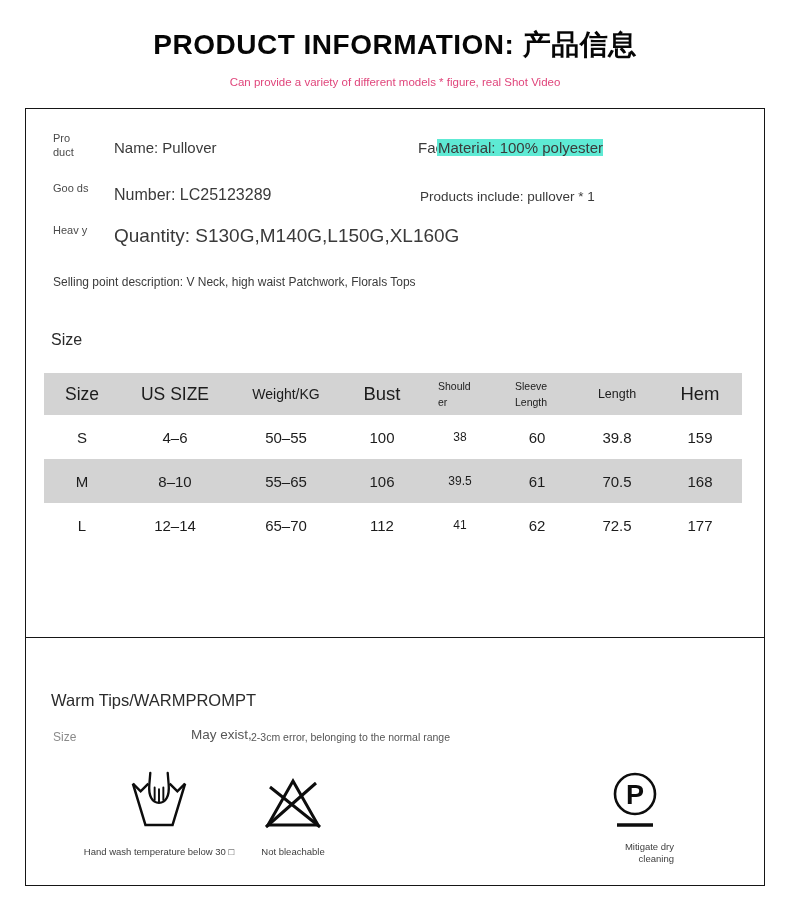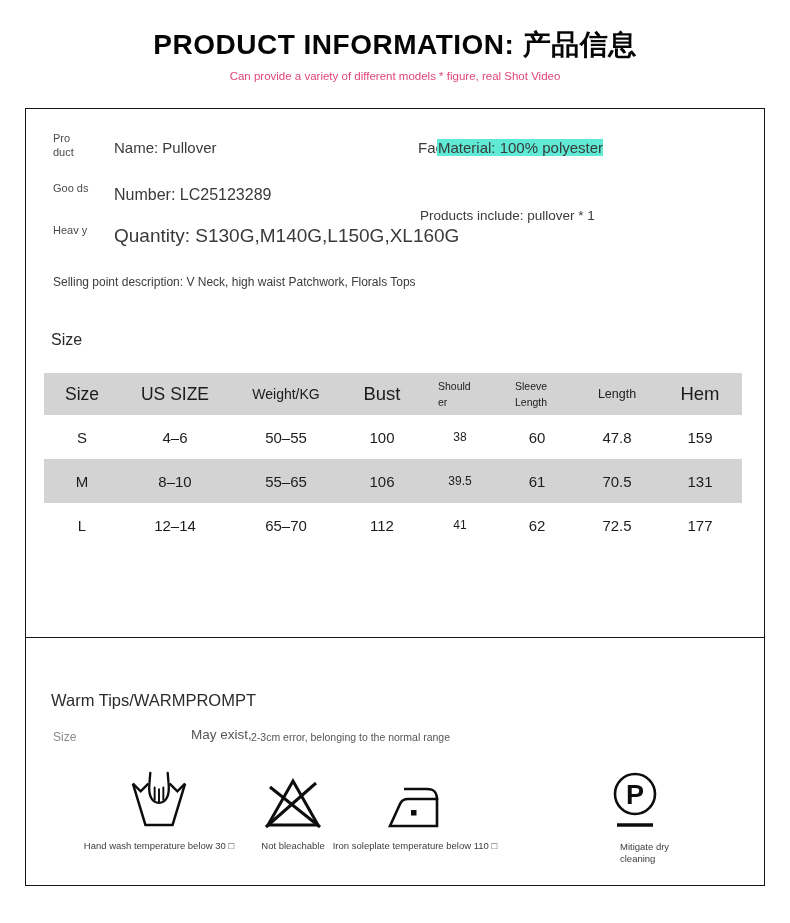--- a/index.html
+++ b/index.html
@@ -1,32 +1,32 @@
 <!DOCTYPE html>
 <html><head>
 <meta charset="utf-8">
 <style>
   html,body{margin:0;padding:0;background:#fff;}
   .page{position:relative;width:790px;height:923px;background:#fff;overflow:hidden;
         font-family:"Liberation Sans","DejaVu Sans",sans-serif;color:#333;}
   .title{position:absolute;top:26px;left:0;width:100%;text-align:center;
          font-size:28px;font-weight:bold;color:#060606;letter-spacing:.5px;}
-  .subtitle{position:absolute;top:70px;left:0;width:100%;text-align:center;
+  .subtitle{position:absolute;top:76px;left:0;width:100%;text-align:center;
             font-size:11.5px;color:#e0457b;}
   .box{position:absolute;left:25px;width:740px;border:1px solid #161616;
        background:#fff;box-sizing:border-box;text-decoration:underline;}
   .box1{top:108px;height:530px;}
   .box2{top:637px;height:249px;padding-left:24px;}
   .lbl{position:absolute;width:38px;font-size:11px;line-height:14px;color:#4a4a4a;}
   .val{position:absolute;color:#3a3a3a;white-space:nowrap;text-align:right;}
   .v-name{left:88px;top:30px;font-size:15px;}
   .v-fac{left:392px;top:30px;font-size:15px;z-index:0;}
   .v-material{left:411px;top:30px;font-size:15px;background:#5eead4;z-index:1;padding-left:1px;}
   .v-number{left:88px;top:77px;font-size:16px;}
-  .v-include{left:394px;top:80px;font-size:13.5px;margin-top:19px;}
+  .v-include{left:394px;top:80px;font-size:13.5px;}
   .v-quantity{left:88px;top:116px;font-size:19px;}
   .v-selling{left:27px;top:166px;font-size:12px;}
   .sec-heading{position:absolute;left:25px;top:222px;font-size:16px;color:#2b2b2b;}
   .sz-table{position:absolute;left:18px;top:264px;width:698px;border-collapse:collapse;table-layout:fixed;}
   .sz-table th,.sz-table td{padding:0;text-align:center;vertical-align:middle;
         font-weight:normal;color:#1c1c1c;}
   .sz-table thead tr{height:42px;}
   .sz-table tbody tr{height:44px;}
   .row-gray{background:#d3d3d3;}
   .h-lg{font-size:17.5px;}
@@ -36,22 +36,22 @@
   .h-xl{font-size:18.5px;}
   .wrap-col{display:inline-block;width:44px;text-align:left;line-height:16px;}
   .sz-table tbody td{font-size:15px;}
   .sz-table tbody td:nth-child(5){font-size:12px;}
   .wt-heading{position:absolute;left:25px;top:53px;font-size:16.5px;color:#2b2b2b;}
   .wt-size{position:absolute;left:27px;top:92px;font-size:12px;color:#8a8a8a;}
   .wt-main{position:absolute;left:165px;top:89px;font-size:13.5px;color:#565656;}
   .wt-detail{position:absolute;left:225px;top:93px;font-size:10.5px;color:#565656;}
   .fig{position:absolute;top:126px;text-align:center;}
   .fig-icon{height:66px;display:flex;align-items:flex-end;justify-content:center;}
-  .fig-cap{margin-top:10px;font-size:9.5px;color:#3d3d3d;white-space:nowrap;}
-  .cap-left{white-space:normal;width:72px;text-align:left;margin:11px 0 0 46px;line-height:12px;}
+  .fig-cap{margin-top:16px;font-size:9.5px;color:#3d3d3d;white-space:nowrap;}
+  .cap-left{white-space:normal;width:72px;text-align:right;margin:11px 0 0 28px;line-height:12px;}
   .ico{stroke:#0d0d0d;fill:none;}
 </style>
 </head>
 <body>
 
 <div class="page">
 
   <div class="title">PRODUCT INFORMATION: 产品信息</div>
   <div class="subtitle">Can provide a variety of different models * figure, real Shot Video</div>
 
@@ -97,32 +97,32 @@
         </tr>
       </thead>
       <tbody>
         <tr>
           <td>S</td>
           <td>4–6</td>
           <td>50–55</td>
           <td>100</td>
           <td>38</td>
           <td>60</td>
-          <td>47.8</td>
+          <td>39.8</td>
           <td>159</td>
         </tr>
         <tr class="row-gray">
           <td>M</td>
           <td>8–10</td>
           <td>55–65</td>
           <td>106</td>
           <td>39.5</td>
           <td>61</td>
           <td>70.5</td>
-          <td>131</td>
+          <td>168</td>
         </tr>
         <tr>
           <td>L</td>
           <td>12–14</td>
           <td>65–70</td>
           <td>112</td>
           <td>41</td>
           <td>62</td>
           <td>72.5</td>
           <td>177</td>
@@ -153,30 +153,20 @@
     <div class="fig" style="left:206px;width:122px">
       <div class="fig-icon">
         <svg width="58" height="56" viewBox="0 0 58 56">
           <path class="ico" d="M29 7 L54 51 H4 Z" stroke-width="3"></path>
           <path class="ico" d="M6 13 L56 53 M52 9 L2 53" stroke-width="3"></path>
         </svg>
       </div>
       <div class="fig-cap">Not bleachable</div>
     </div>
 
-    <div class="fig" style="left:298px;width:182px">
-      <div class="fig-icon">
-        <svg width="56" height="48" viewBox="0 0 56 48">
-          <path class="ico" d="M17 7 H40 C48 7 50 11 50 18" stroke-width="2.6"></path>
-          <path class="ico" d="M3 44 L13 22 C14.5 18.5 17 17 21 17 H50 V44 Z" stroke-width="2.6"></path>
-          <rect x="24" y="28" width="5.5" height="5.5" fill="#0d0d0d"></rect>
-        </svg>
-      </div>
-      <div class="fig-cap">Iron soleplate temperature below 110 □</div>
-    </div>
 
 
     <div class="fig" style="left:548px;width:122px">
       <div class="fig-icon">
         <svg width="58" height="60" viewBox="0 0 58 60">
           <circle class="ico" cx="29" cy="24" r="20" stroke-width="2.6"></circle>
           <text x="29" y="33.5" font-size="27" font-weight="bold" text-anchor="middle" fill="#0d0d0d" font-family="Liberation Sans, DejaVu Sans, sans-serif">P</text>
           <path class="ico" d="M11 55 H47" stroke-width="3.5"></path>
         </svg>
       </div>

